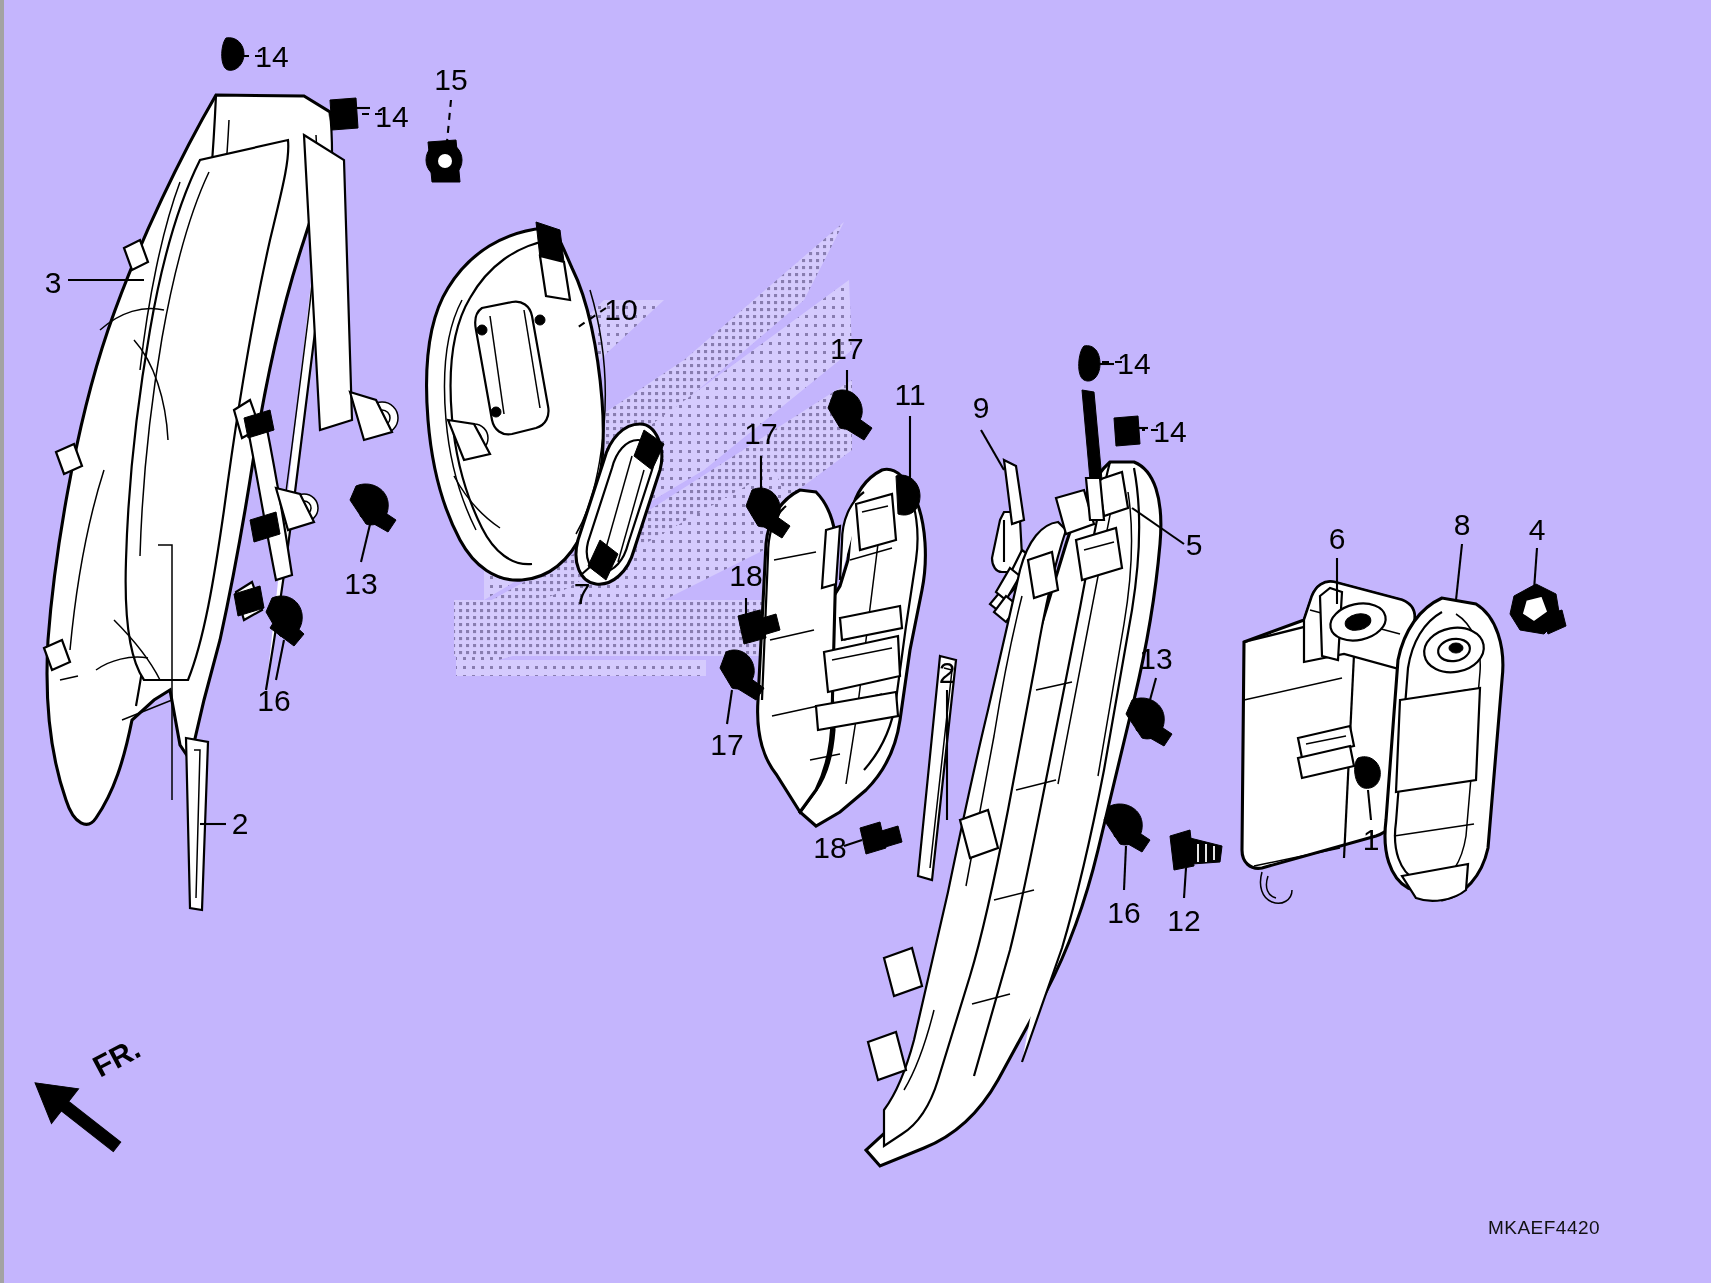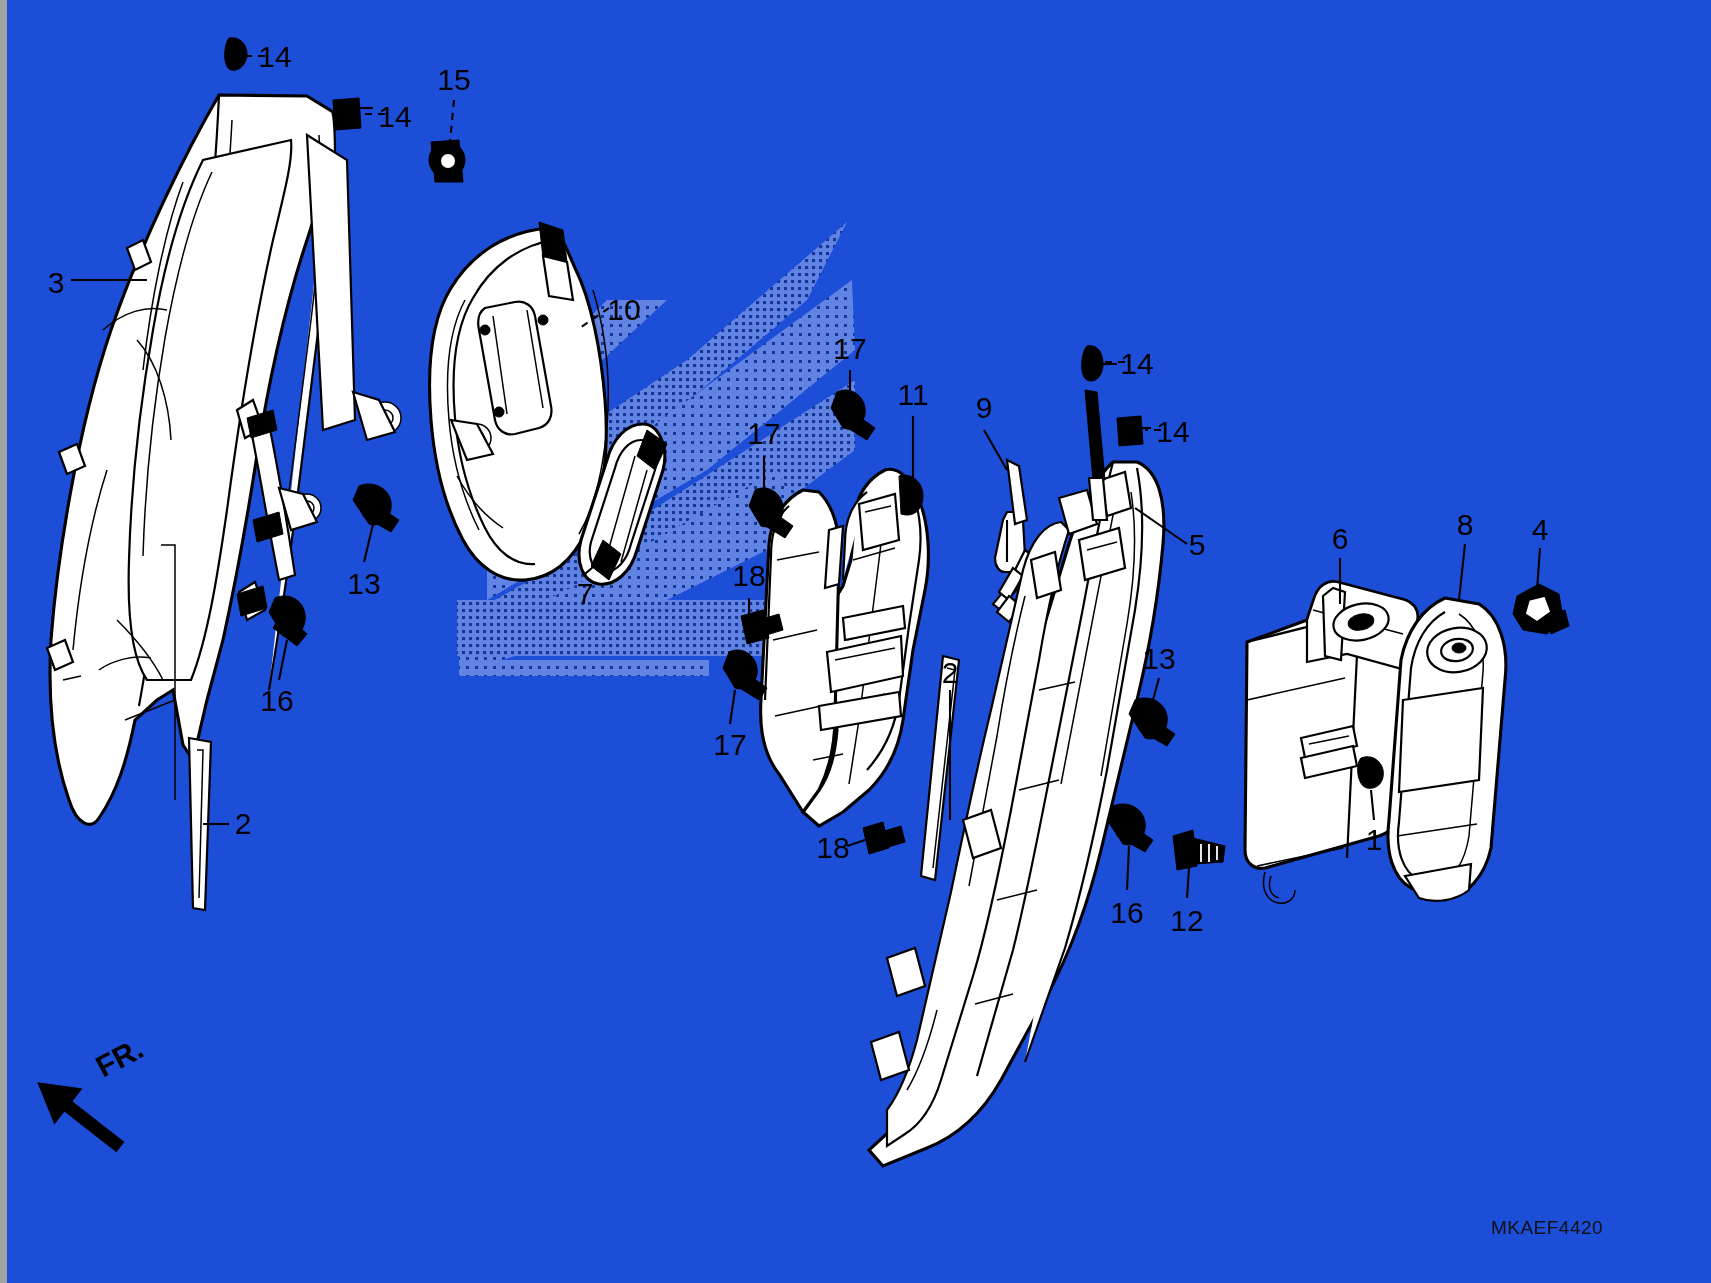--- a/index.html
+++ b/index.html
@@ -1,18 +1,18 @@
 <!DOCTYPE html>
 <html><head>
 <meta charset="utf-8">
 <style>
   html,body{margin:0;padding:0;background:#fff;}
   body{width:1711px;height:1283px;position:relative;
        font-family:"Liberation Sans",sans-serif;overflow:hidden;}
-  #sheet{position:absolute;inset:0;border-left:7px solid #a3a3a3;background:#1d4ed8;}
+  #sheet{position:absolute;inset:0;border-left:4px solid #a3a3a3;background:#c4b5fd;}
   svg.layer{position:absolute;left:0;top:0;width:1711px;height:1283px;overflow:visible;}
   .cal{font-family:"Liberation Sans",sans-serif;font-size:30px;fill:#000;font-weight:400;}
   .code{font-family:"Liberation Sans",sans-serif;font-size:19px;fill:#111;letter-spacing:.5px;}
   .frtxt{font-family:"Liberation Sans",sans-serif;font-size:30px;fill:#000;font-weight:700;}
   .ln{stroke:#000;stroke-width:2.1;fill:none;}
   .lnd{stroke:#000;stroke-width:2.1;fill:none;stroke-dasharray:7 6;}
   .out{stroke:#000;stroke-width:3.1;fill:#fff;}
   .out2{stroke:#000;stroke-width:2.2;fill:#fff;}
   .thin{stroke:#000;stroke-width:1.5;fill:none;}
   .thinf{stroke:#000;stroke-width:1.5;fill:#fff;}

